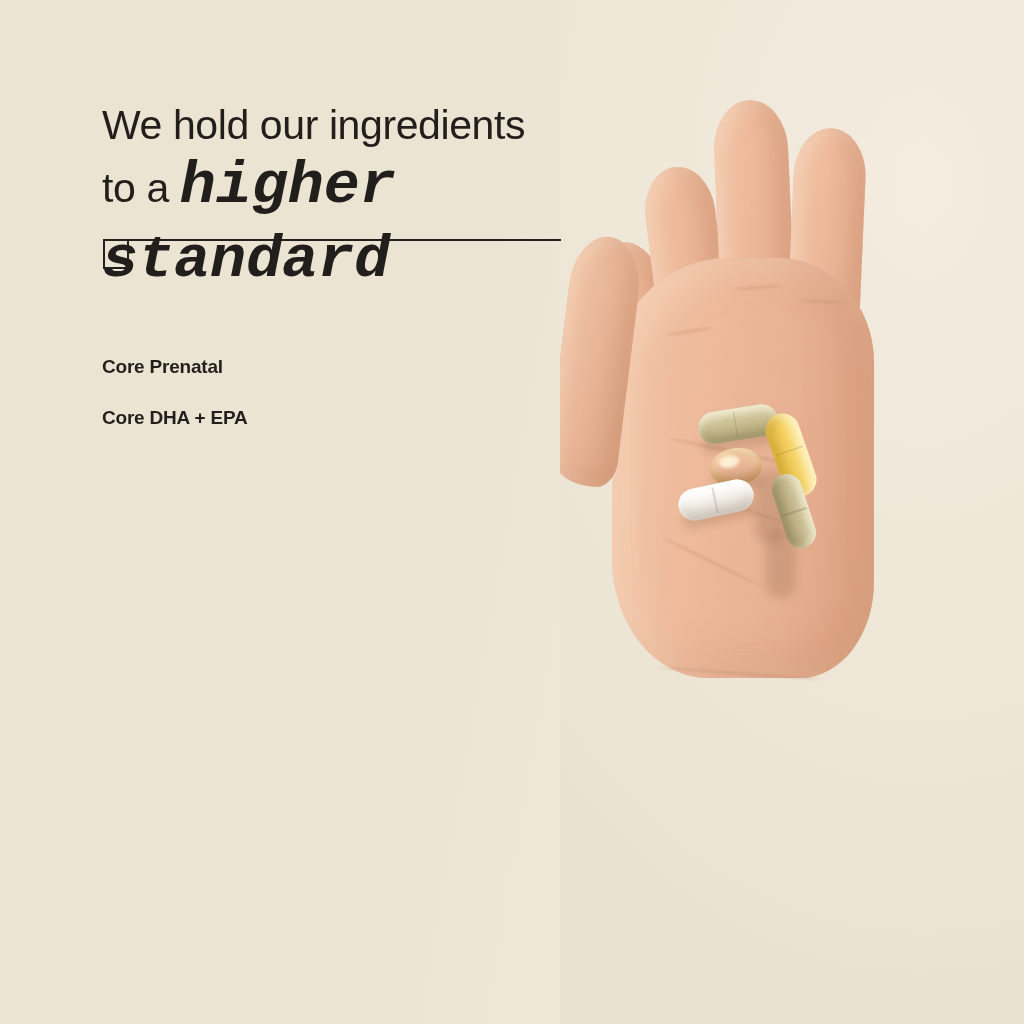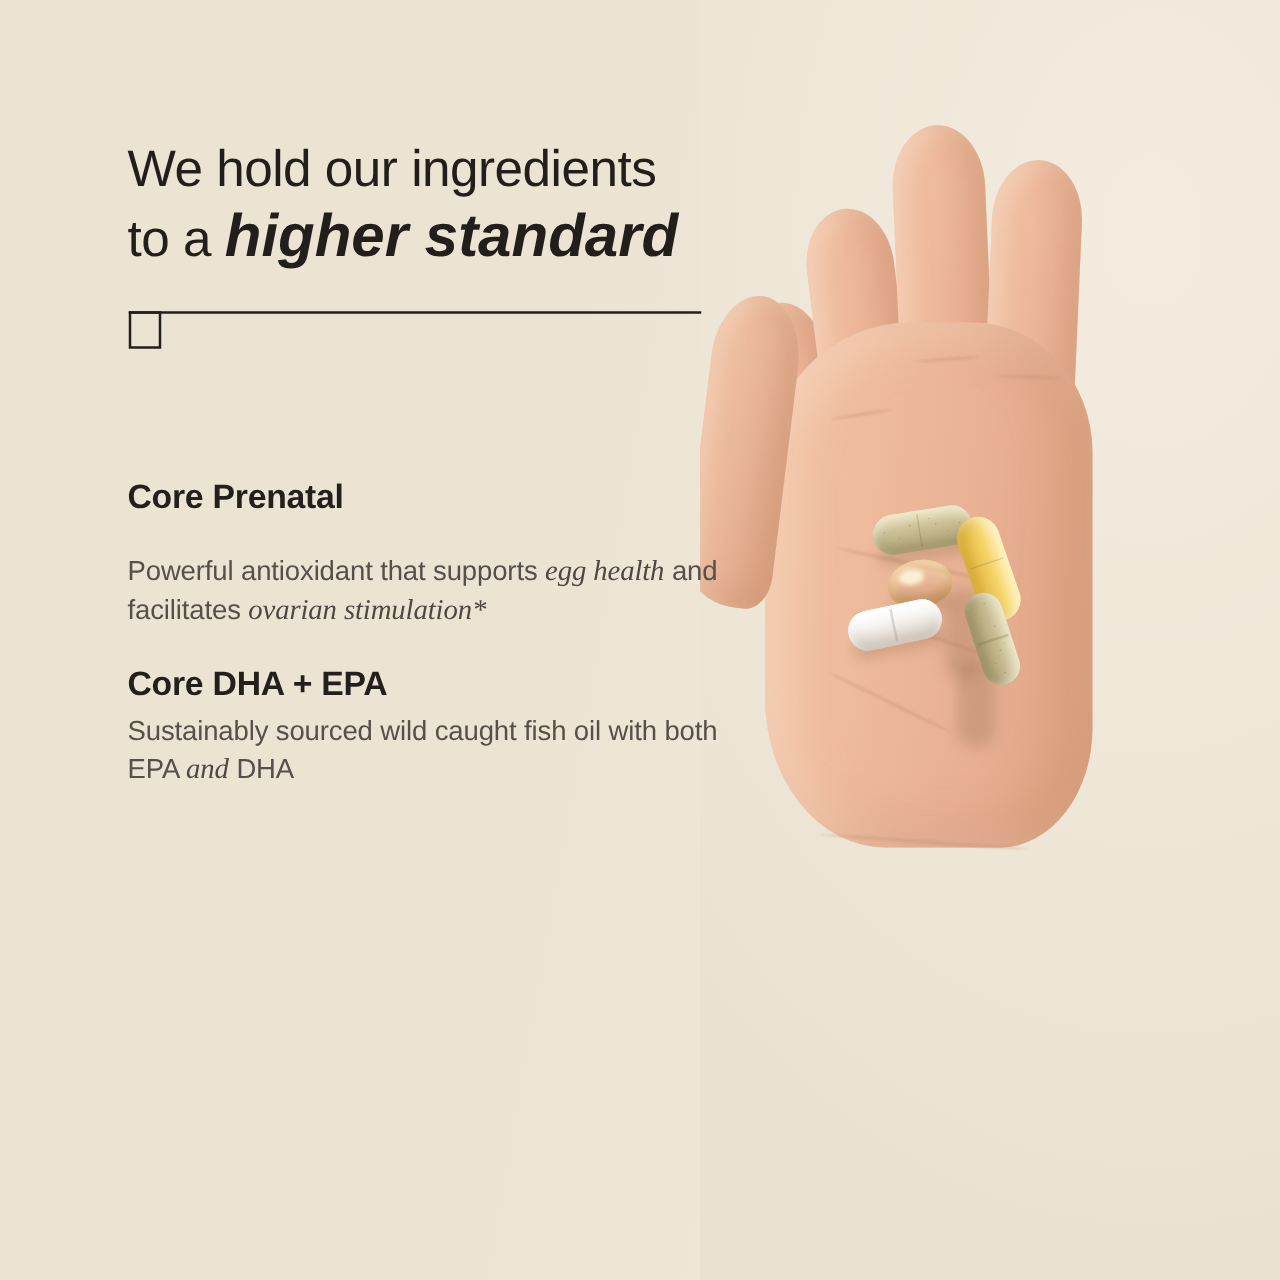--- a/index.html
+++ b/index.html
@@ -240,41 +240,41 @@
     top: 8%;
     height: 84%;
     width: 1.5px;
     background: rgba(120,104,70,.28);
   }
 
   
   .content {
     position: absolute;
     left: 0;
-    top: 10px;
+    top: 0;
     width: 600px;
     height: 817px;
   }
 
   .headline {
     position: absolute;
     left: 102px;
     top: 100px;
     width: 480px;
     color: #221e1b;
     font-size: 41px;
     line-height: 1.23;
     letter-spacing: -0.4px;
     font-weight: 400;
   }
   .headline .serif-ital {
-    font-family: Liberation Sans, sans-serif;
+    font-family: Liberation Mono, monospace;
     font-style: italic;
     font-weight: 700;
-    font-size: 48px;
+    font-size: 60px;
     letter-spacing: 0;
   }
 
   .divider {
     position: absolute;
     left: 103px;
     top: 239px;
     width: 458px;
     height: 32px;
   }
@@ -301,26 +301,25 @@
     position: absolute;
     left: 102px;
     top: 356px;
     width: 490px;
   }
   .item { margin-bottom: 29px; }
   .item:last-child { margin-bottom: 0; }
 
   .item-title {
     color: #231f1c;
-    font-size: 27px;
+    font-size: 19px;
     font-weight: 700;
     letter-spacing: -0.2px;
     line-height: 1.15;
     margin-bottom: 7px;
-    margin-top: 16px;
   }
   .item-desc {
     color: #56504a;
     font-size: 22px;
     line-height: 1.33;
     letter-spacing: -0.1px;
   }
   .item-desc .ital {
     font-family: "Liberation Serif", serif;
     font-style: italic;
@@ -397,35 +396,24 @@
       <div class="divider-square"></div>
     </div>
 
     <div class="items">
 
       <div class="item">
         <div class="item-title">Core Prenatal</div>
       </div>
 
       <div class="item">
-        <div class="item-desc">
-          <span>Powerful antioxidant that supports</span>
-          <span class="ital">egg health</span>
-          <span>and facilitates</span>
-          <span class="ital">ovarian stimulation*</span>
-        </div>
       </div>
 
       <div class="item">
         <div class="item-title">Core DHA + EPA</div>
-        <div class="item-desc">
-          <span>Sustainably sourced wild caught fish oil with both EPA</span>
-          <span class="ital">and</span>
-          <span>DHA</span>
-        </div>
       </div>
 
       <div class="item">
       </div>
 
     </div>
   </div>
 </div>
 
 </body></html>

